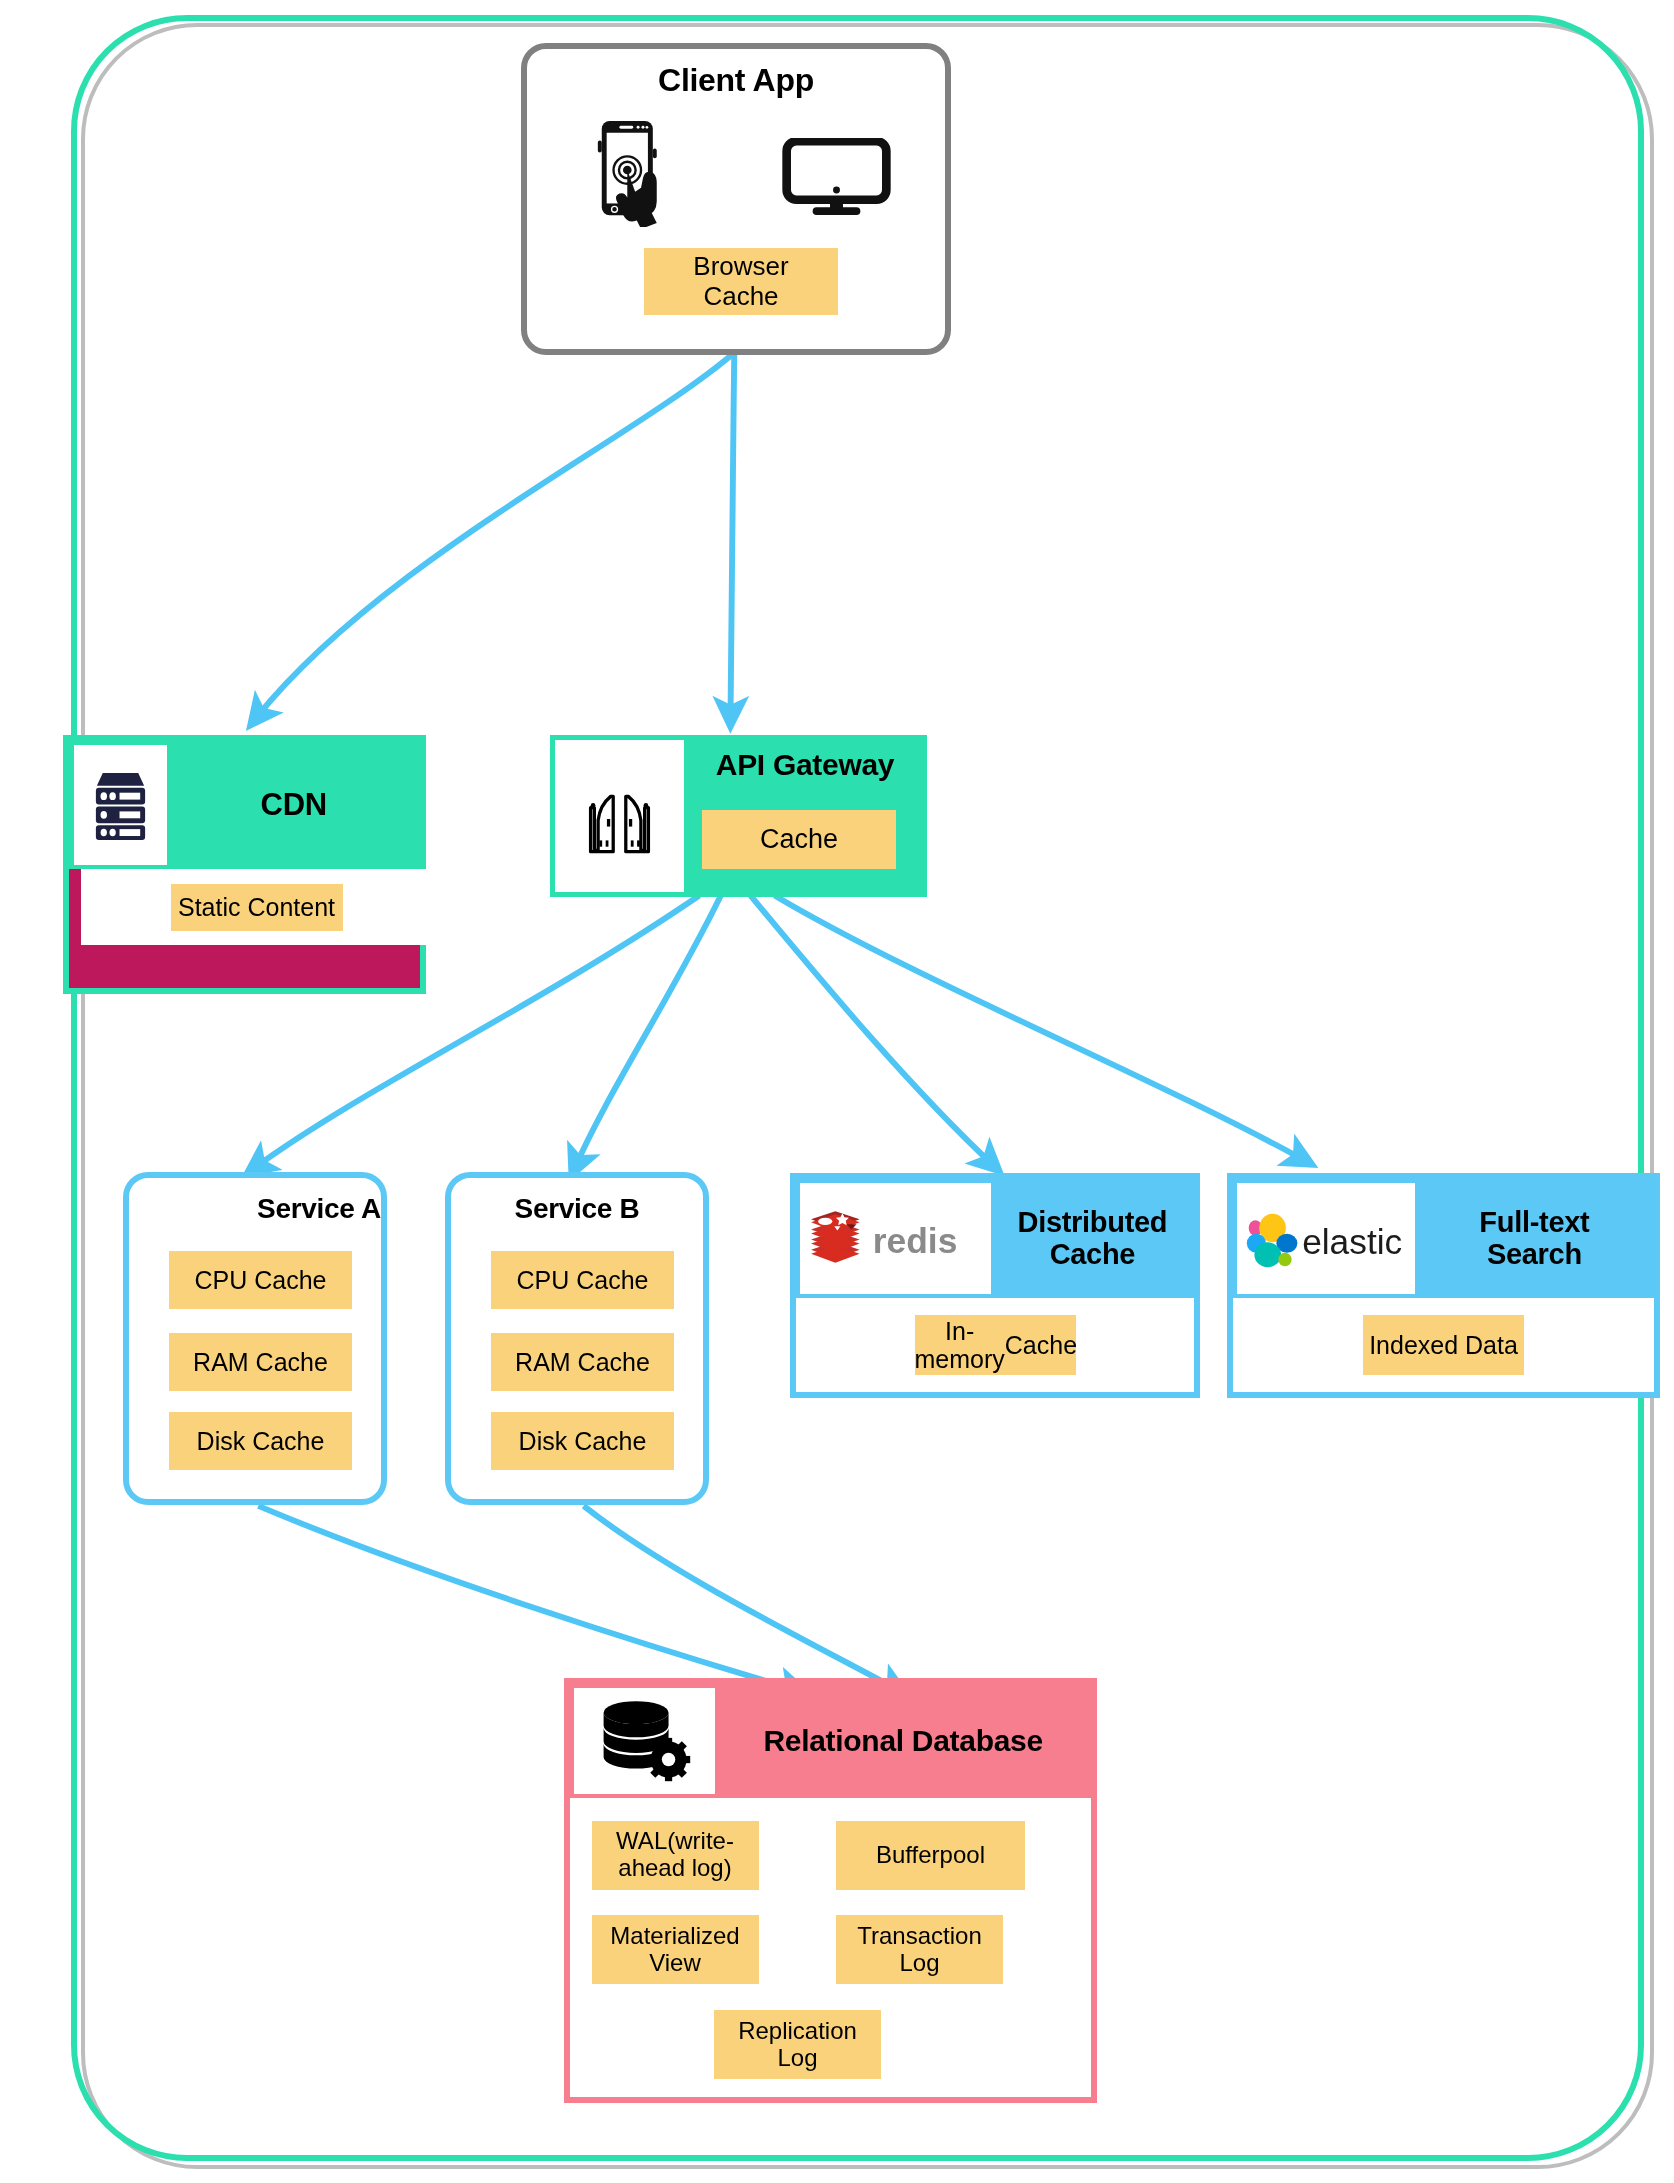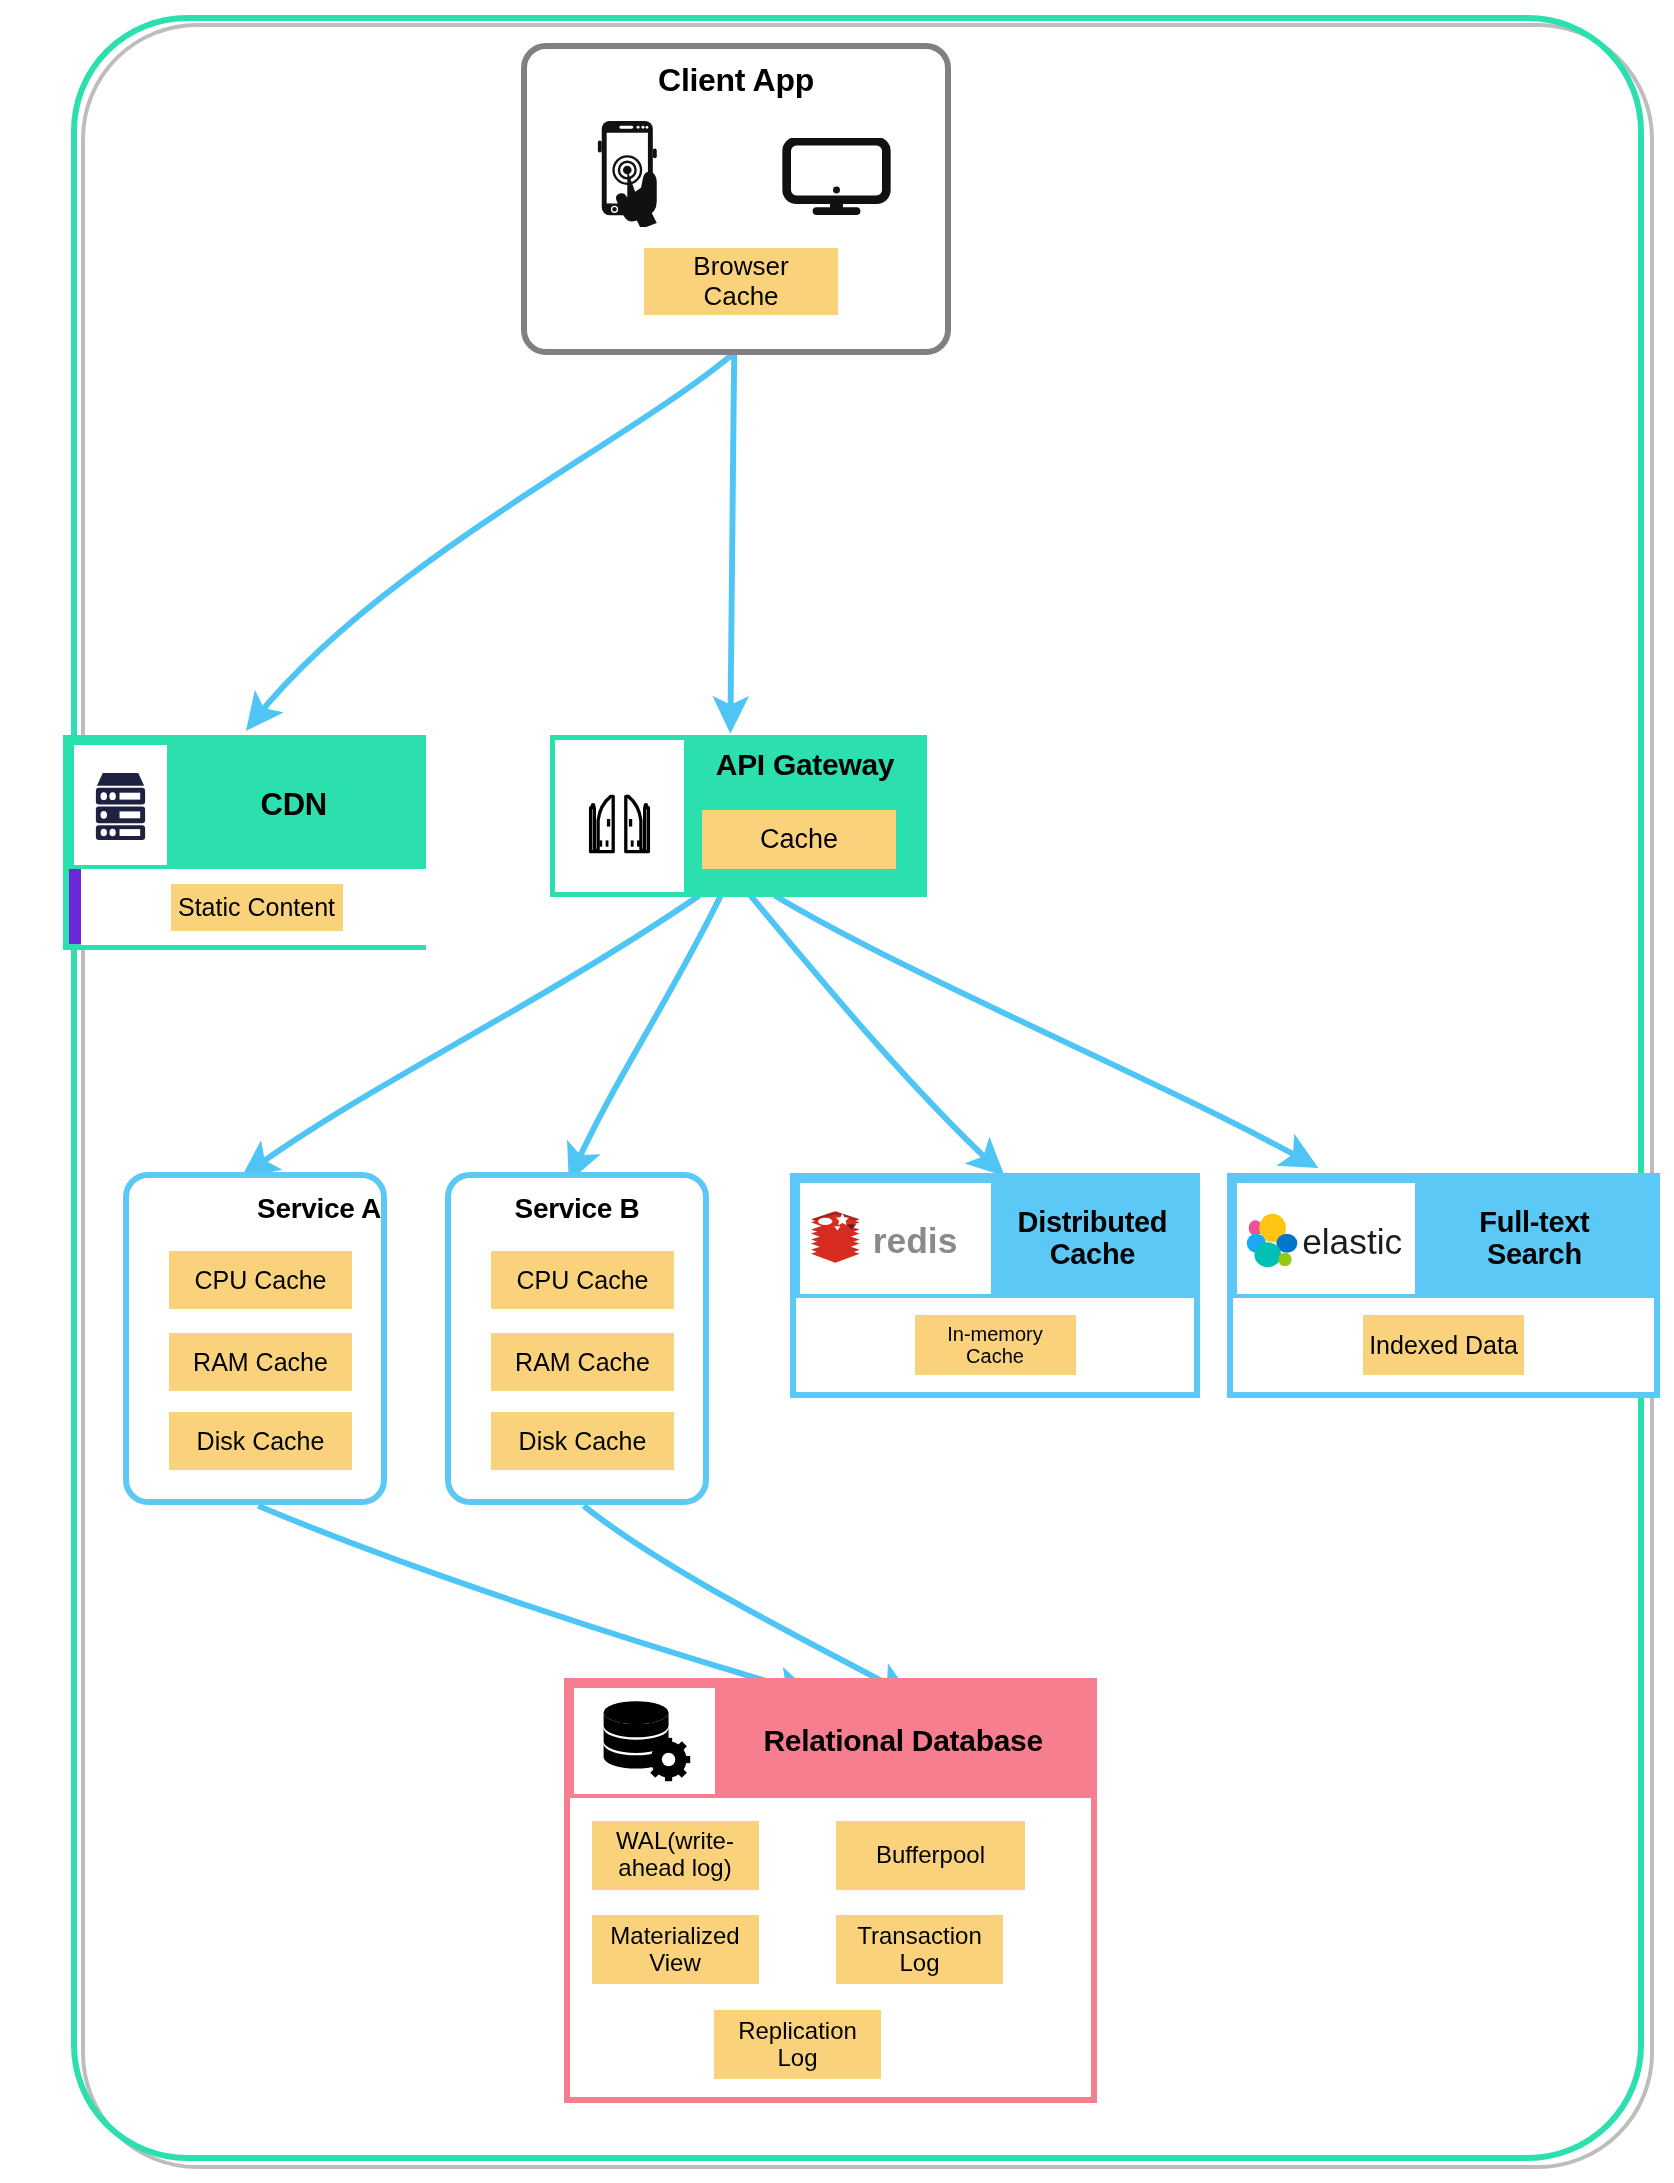--- a/index.html
+++ b/index.html
@@ -169,21 +169,21 @@
         <rect x="28" y="64" width="44" height="7" rx="3.5" fill="#111"></rect>
       </svg>
     </div>
 
     <div class="chip" style="position:absolute; left:117px; top:199px; width:194px; height:67px; font-size:26px; flex-direction:column;">
       <span>Browser</span>
       <span>Cache</span>
     </div>
   </div>
 
-  <div class="node" style="left:63px; top:735px; width:363px; height:215px; border:6px solid #2BE0AE; background:#6d28d9;">
+  <div class="node" style="left:63px; top:735px; width:363px; height:259px; border:6px solid #2BE0AE; background:#be185d;">
     <div class="hdr" style="position:absolute; left:0; top:0; width:100%; height:128px; background:#2BE0AE;">
       <div class="hdr-icon" style="width:93px; margin:4.3px 0 4.3px 5.4px;">
         <svg viewBox="0 0 64 74" width="63" height="73">
           <path d="M14 4 L50 4 L56 17 L8 17 Z" fill="#1E2240"></path>
           <rect x="7" y="19" width="50" height="17" rx="3" fill="#1E2240"></rect>
           <rect x="7" y="38" width="50" height="17" rx="3" fill="#1E2240"></rect>
           <rect x="7" y="57" width="50" height="15" rx="3" fill="#1E2240"></rect>
           <ellipse cx="15" cy="27.5" rx="3.3" ry="4" fill="#fff"></ellipse>
           <ellipse cx="24" cy="27.5" rx="3.3" ry="4" fill="#fff"></ellipse>
           <rect x="31" y="24" width="21" height="7" fill="#fff"></rect>
@@ -255,21 +255,21 @@
           </g>
           <text x="66" y="47" font-family="'Liberation Sans',sans-serif" font-size="35" font-weight="600" fill="#8A8A8A">redis</text>
         </svg>
       </div>
       <div class="hdr-label" style="font-size:29px; flex-direction:column;">
         <span>Distributed</span>
         <span>Cache</span>
       </div>
     </div>
     <div class="body-box" style="position:absolute; left:0; top:119px; width:100%; height:94px;">
-      <div class="chip" style="width:161px; height:60px; font-size:20px; flex-direction:column;">
+      <div class="chip" style="width:161px; height:60px; font-size:25px; flex-direction:row;justify-content:space-between;">
         <span>In-memory</span>
         <span>Cache</span>
       </div>
     </div>
   </div>
 
   <div class="node" style="left:1227px; top:1173px; width:433px; height:225px; border:6px solid #5BC8F5; background:#f97316;">
     <div class="hdr" style="position:absolute; left:0; top:0; width:100%; height:119px; background:#5BC8F5;">
       <div class="hdr-icon" style="width:178px; margin:3.8px 0 3.8px 3.8px;">
         <svg viewBox="0 0 176 66" width="168" height="63">

